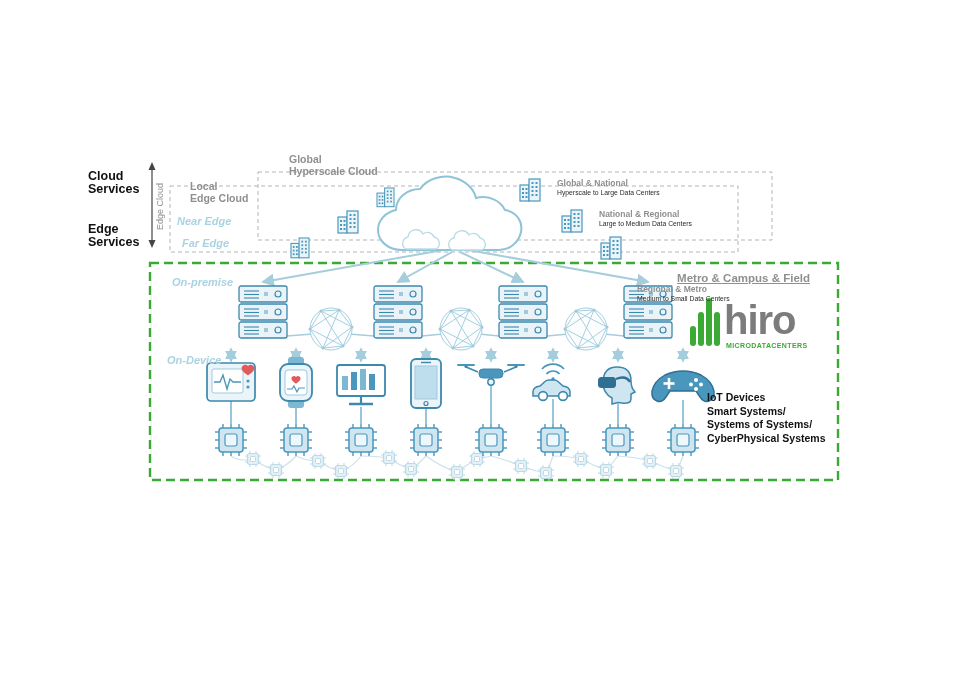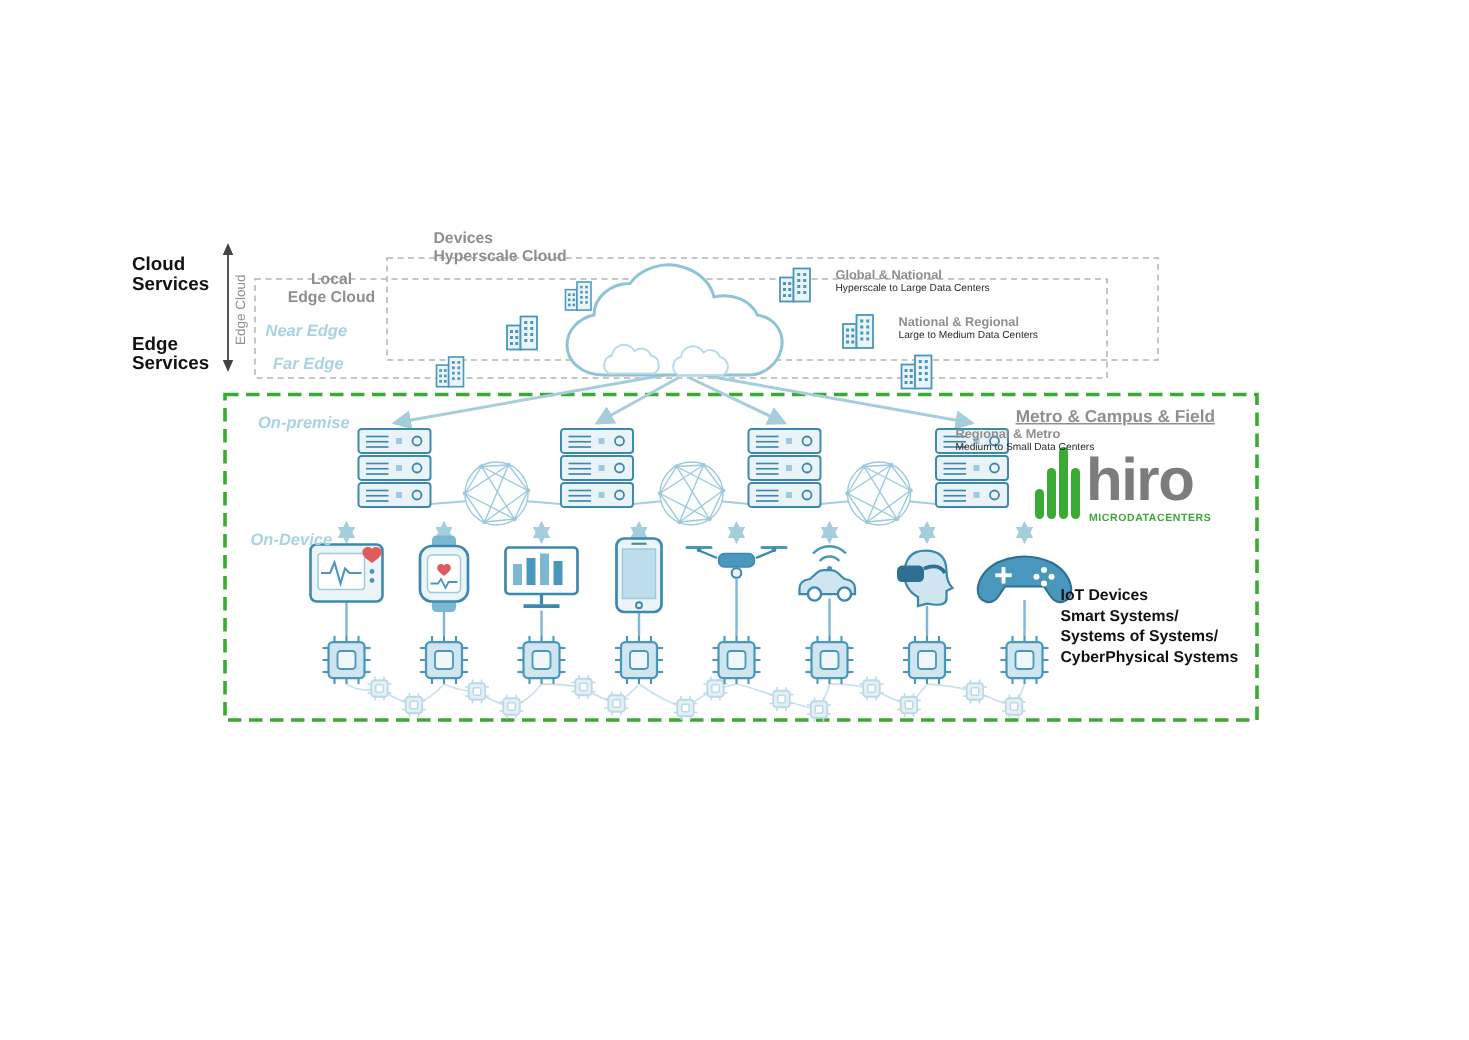--- a/index.html
+++ b/index.html
@@ -6,21 +6,21 @@
   html,body { background:#ffffff; }
   .stage {
     position:relative; width:979px; height:693px; background:#ffffff;
     font-family:"Liberation Sans", sans-serif; overflow:hidden;
   }
   .gfx { position:absolute; left:0; top:0; }
   .lbl { position:absolute; white-space:nowrap; }
   .axis-lbl { font-weight:bold; font-size:12.5px; line-height:13px; color:#111; text-align:left; width:58px; }
   .vert-lbl { writing-mode:vertical-rl; transform:rotate(180deg); font-size:9px; color:#8f8f8f; height:80px; text-align:center; }
   .layer-lbl { font-weight:bold; font-size:10.5px; line-height:11.5px; color:#8f8f8f; }
-  .layer-lbl.centered { text-align:center; width:62px; }
+  .layer-lbl.centered { text-align:left; width:62px; }
   .edge-lbl { font-weight:bold; font-style:italic; font-size:11px; color:#a9d3e3; }
   .tier .tier-title { font-weight:bold; font-size:8.5px; color:#8f8f8f; line-height:9.5px; }
   .tier .tier-sub { font-size:6.8px; color:#2a2a2a; line-height:8px; }
   .region-lbl { font-weight:bold; font-size:11.5px; color:#8f8f8f; text-align:right; width:190px; }
   .iot { font-weight:bold; font-size:10.5px; line-height:13.5px; color:#111; }
   .hiro-word { font-weight:bold; font-size:40px; line-height:40px; color:#7c7c7c; letter-spacing:-1px; }
   .hiro-tag { font-weight:bold; font-size:7px; letter-spacing:0.4px; color:#3aaa35; }
 </style>
 </head>
 <body>
@@ -331,21 +331,21 @@
     <div>Cloud</div>
     <div>Services</div>
   </div>
   <div class="lbl axis-lbl" style="left:88px; top:223px;">
     <div>Edge</div>
     <div>Services</div>
   </div>
   <div class="lbl vert-lbl" style="left:155px; top:166px;">Edge Cloud</div>
 
   <div class="lbl layer-lbl" style="left:289px; top:154px;">
-    <div>Devices</div>
+    <div>Global</div>
     <div>Hyperscale Cloud</div>
   </div>
   <div class="lbl layer-lbl centered" style="left:190px; top:181px;">
     <div>Local</div>
     <div>Edge Cloud</div>
   </div>
   <div class="lbl edge-lbl" style="left:177px; top:215px;">Near Edge</div>
   <div class="lbl edge-lbl" style="left:182px; top:237px;">Far Edge</div>
 
   <div class="lbl tier" style="left:557px; top:179px;">

